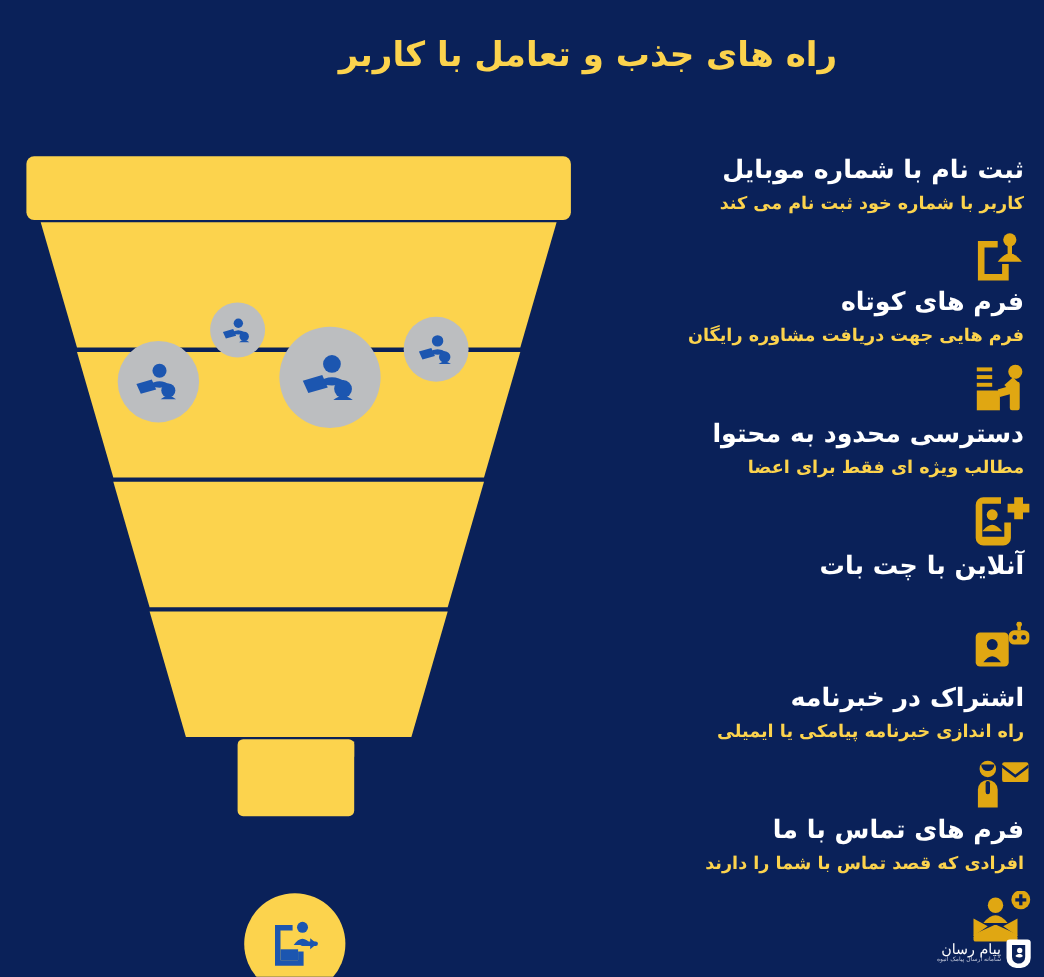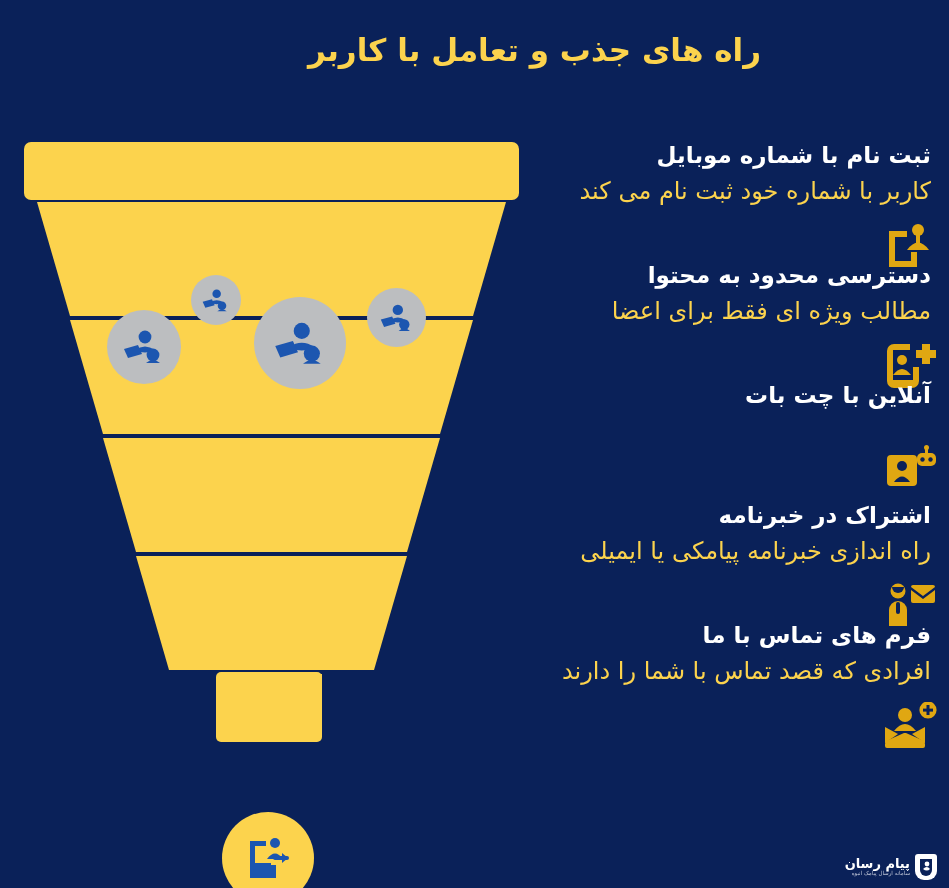--- a/index.html
+++ b/index.html
@@ -117,22 +117,22 @@
   .item-title {
     color: #ffffff;
     font-size: 23px;
     font-weight: bold;
     line-height: 1.35;
     white-space: nowrap;
   }
 
   .item-sub {
     color: #fcd34d;
-    font-size: 24px;
-    font-weight: normal;
+    font-size: 16px;
+    font-weight: bold;
     line-height: 1.5;
     margin-top: 2px;
     white-space: nowrap;
   }
 
   
   .footer-logo {
     position: absolute;
     right: 12px;
     bottom: 8px;
@@ -146,21 +146,21 @@
     width: 22px;
     height: 26px;
     background: #ffffff;
     border-radius: 3px 3px 9px 9px;
     display: flex;
     align-items: center;
     justify-content: center;
   }
   .logo-mark svg { display: block; }
   .logo-words { text-align: right; line-height: 1.05; }
-  .logo-name { color: #ffffff; font-size: 13px; font-weight: bold; }
+  .logo-name { color: #ffffff; font-size: 13px; font-weight: normal; }
   .logo-tag { color: #c3c9da; font-size: 5.5px; letter-spacing: .2px; margin-top: 1px; }
 </style>
 </head>
 <body>
 
 <div class="title-bar">
   <span class="title">راه های جذب و تعامل با  کاربر</span>
 </div>
 
 <div class="funnel-stage">
@@ -243,20 +243,38 @@
     <div class="item-icon">
       <svg width="50" height="48" viewBox="0 0 50 48">
         <path d="M4 9 h18 v6 H10 v24 h16 v-9 h6 v15 H4 Z" fill="#e0a712"></path>
         <circle cx="33" cy="8" r="6" fill="#e0a712"></circle>
         <path d="M22 28 q11 -15 22 0 z" fill="#e0a712"></path>
         <rect x="31" y="12" width="4" height="12" fill="#e0a712"></rect>
       </svg>
     </div>
   </div>
 
+  <div class="item">
+    <div class="item-text">
+      <div class="item-title">فرم های کوتاه</div>
+      <div class="item-sub">فرم هایی جهت دریافت مشاوره رایگان</div>
+    </div>
+    <div class="item-icon">
+      <svg width="50" height="48" viewBox="0 0 50 48">
+        <rect x="3" y="4" width="14" height="3.6" fill="#e0a712"></rect>
+        <rect x="3" y="11" width="14" height="3.6" fill="#e0a712"></rect>
+        <rect x="3" y="18" width="14" height="3.6" fill="#e0a712"></rect>
+        <rect x="3" y="25" width="21" height="18" fill="#e0a712"></rect>
+        <path d="M22 24 l14 -4 l2 7 l-14 4 z" fill="#e0a712"></path>
+        <circle cx="38" cy="8" r="6.4" fill="#e0a712"></circle>
+        <rect x="33" y="17" width="9" height="26" rx="2" fill="#e0a712"></rect>
+        <path d="M28 20 l8 -7 l4 4 l-8 7 z" fill="#e0a712"></path>
+      </svg>
+    </div>
+  </div>
 
   <div class="item">
     <div class="item-text">
       <div class="item-title">دسترسی محدود به محتوا</div>
       <div class="item-sub">مطالب ویژه ای فقط برای اعضا</div>
     </div>
     <div class="item-icon">
       <svg width="52" height="50" viewBox="0 0 52 50">
         <path d="M3 10 a7 7 0 0 1 7 -7 h16 v6 H9 v30 h20 V26 h6 v14 a7 7 0 0 1 -7 7 H10 a7 7 0 0 1 -7 -7 Z" fill="#e0a712"></path>
         <circle cx="18" cy="19" r="5" fill="#e0a712"></circle>

